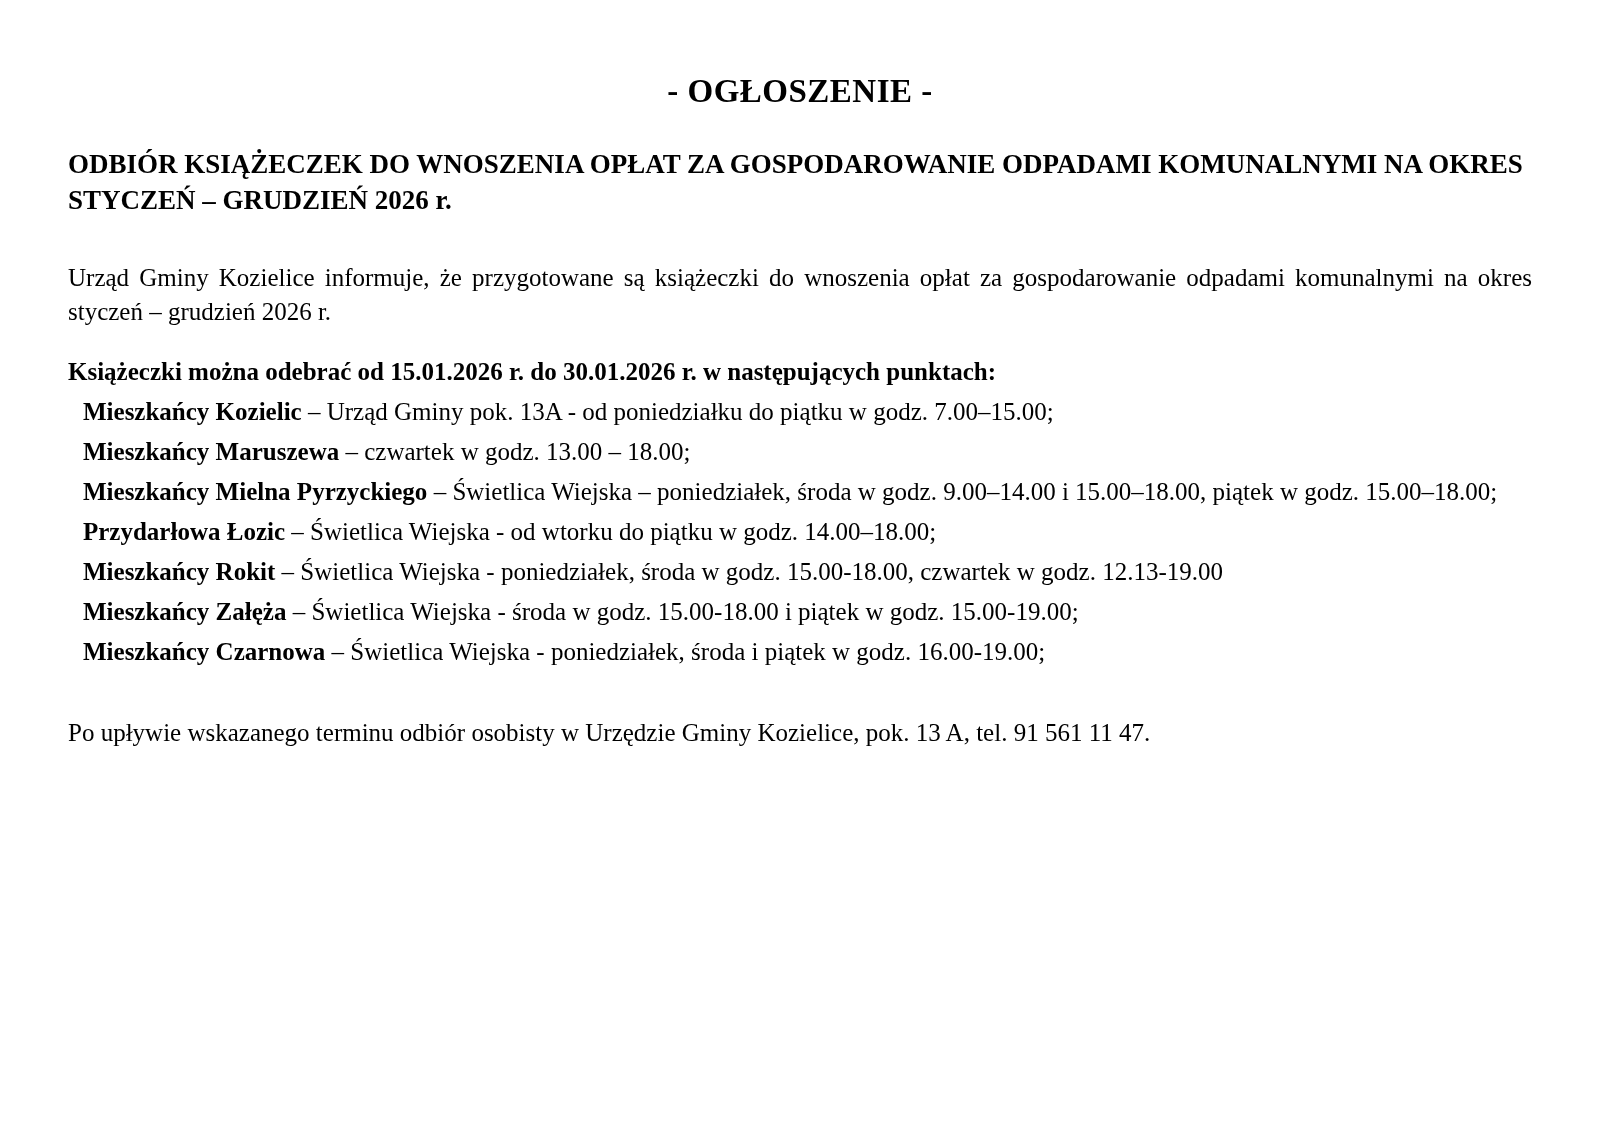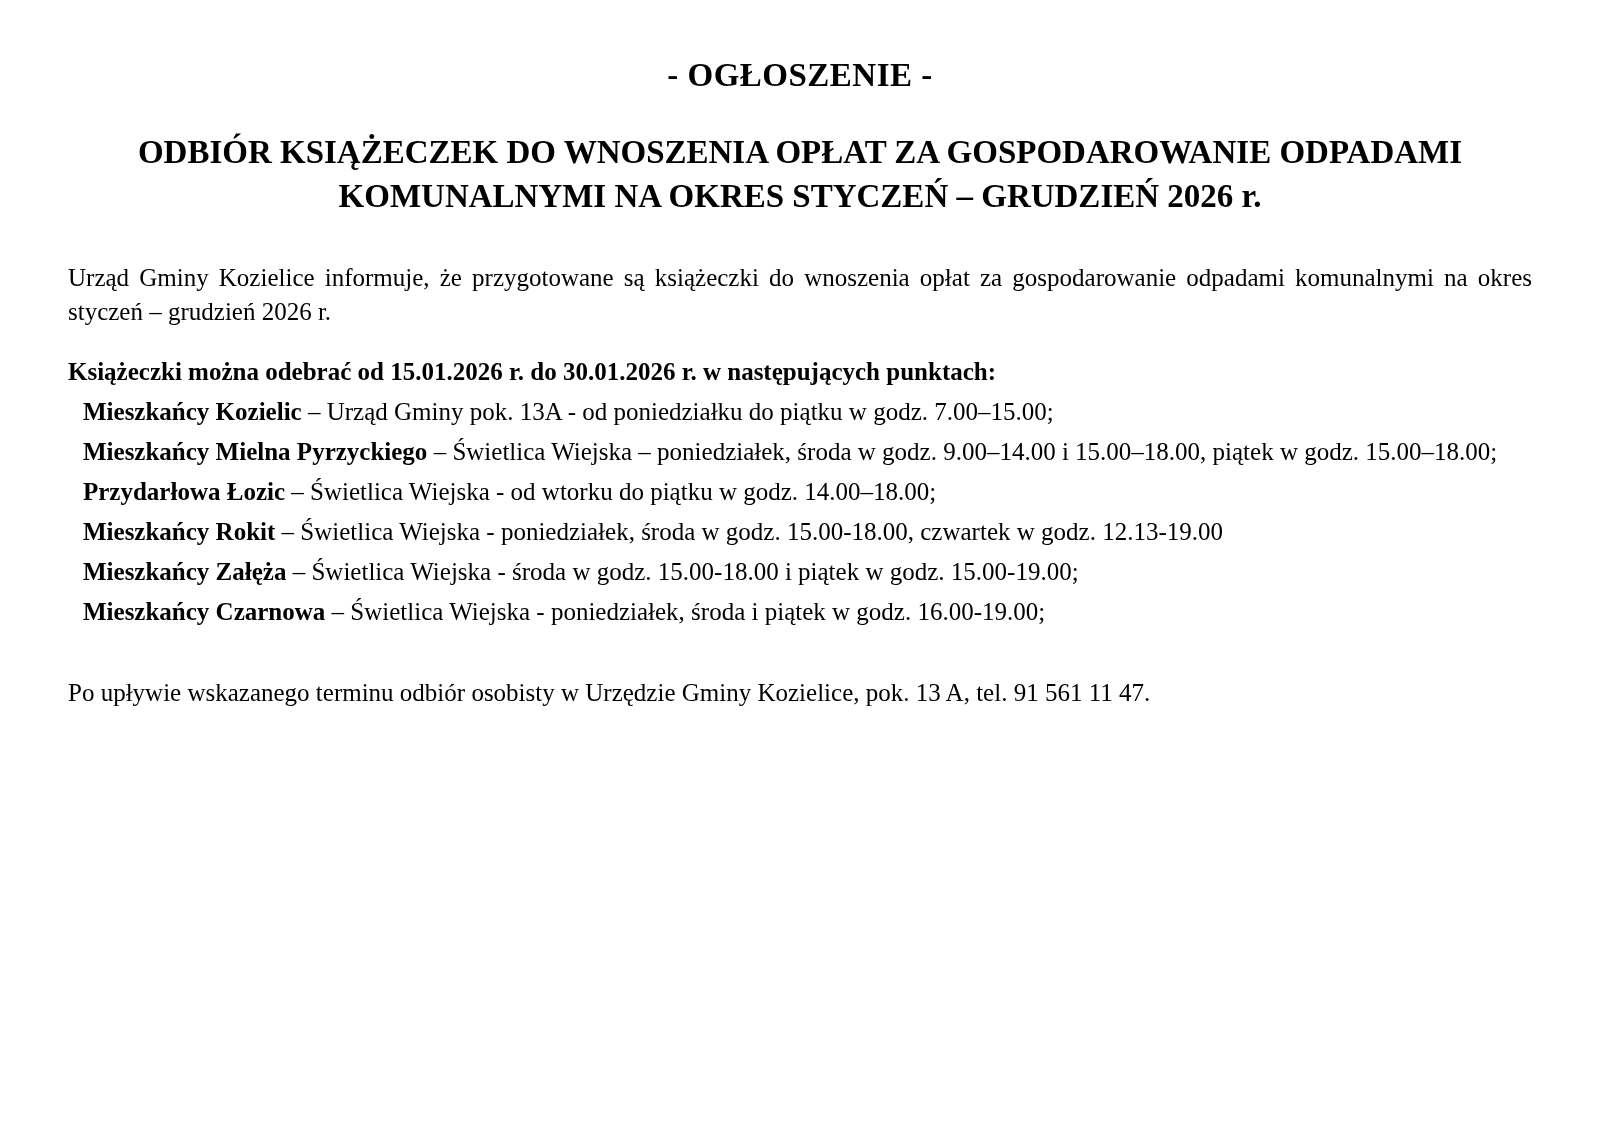--- a/index.html
+++ b/index.html
@@ -19,27 +19,26 @@
     width: 1600px;
     height: 1131px;
     padding: 56px 68px 0 68px;
     background: #ffffff;
   }
   .doc-title {
     font-size: 33px;
     font-weight: bold;
     text-align: center;
     line-height: 1.2;
-    margin: 0 0 34px 0;
+    margin: 16px 0 34px 0;
     letter-spacing: 0.5px;
   }
   .doc-subtitle {
-    font-size: 33px;
+    font-size: 27px;
     font-weight: bold;
-    text-align: center;
     line-height: 1.36;
     margin: 0 0 42px 0;
   }
   .intro {
     font-size: 25px;
     line-height: 1.36;
     text-align: justify;
     margin: 0 0 26px 0;
   }
   .list-heading {
@@ -79,20 +78,21 @@
 
   <p class="intro">Urząd Gminy Kozielice informuje, że przygotowane są książeczki do wnoszenia opłat za gospodarowanie odpadami komunalnymi na okres styczeń – grudzień 2026 r.</p>
 
   <p class="list-heading">Książeczki można odebrać od 15.01.2026 r. do 30.01.2026 r. w następujących punktach:</p>
 
   <ul class="pickup-list">
   <li class="pickup-item"><span class="b">Mieszkańcy Kozielic</span><span> – Urząd Gminy pok. 13A - od poniedziałku do piątku w godz. 7.00–15.00;</span></li>
 
 
 
+  <li class="pickup-item"><span class="b">Mieszkańcy Maruszewa</span><span> – czwartek w godz. 13.00 – 18.00;</span></li>
 
   <li class="pickup-item"><span class="b">Mieszkańcy Mielna Pyrzyckiego</span><span> – Świetlica Wiejska – poniedziałek, środa w godz. 9.00–14.00 i 15.00–18.00, piątek w godz. 15.00–18.00;</span></li>
 
 
   <li class="pickup-item"><span class="b">Przydarłowa Łozic</span><span> – Świetlica Wiejska - od wtorku do piątku w godz. 14.00–18.00;</span></li>
 
   <li class="pickup-item"><span class="b">Mieszkańcy Rokit</span><span> – Świetlica Wiejska - poniedziałek, środa w godz. 15.00-18.00, czwartek w godz. 12.13-19.00</span></li>
 
   <li class="pickup-item"><span class="b">Mieszkańcy Załęża</span><span> – Świetlica Wiejska - środa w godz. 15.00-18.00 i piątek w godz. 15.00-19.00;</span></li>
 

